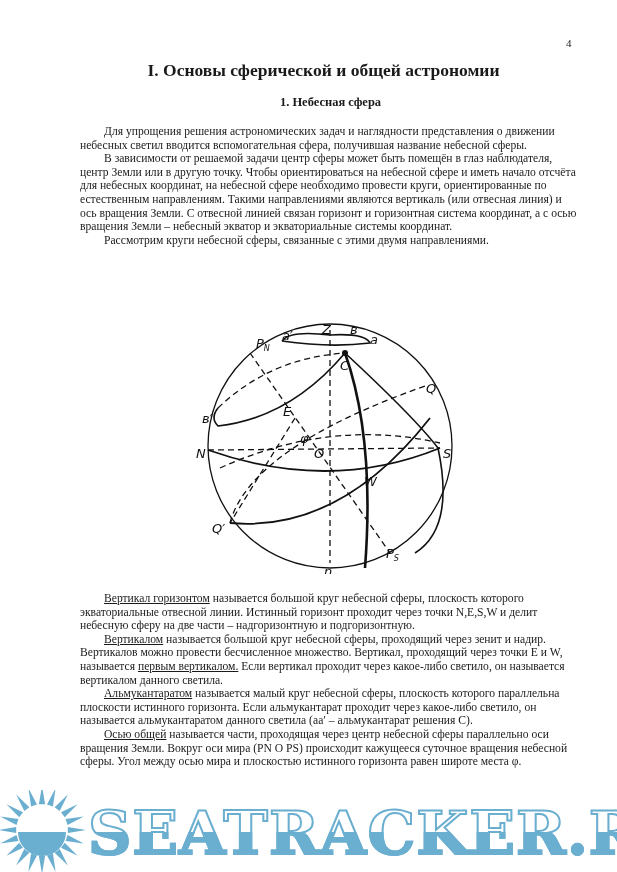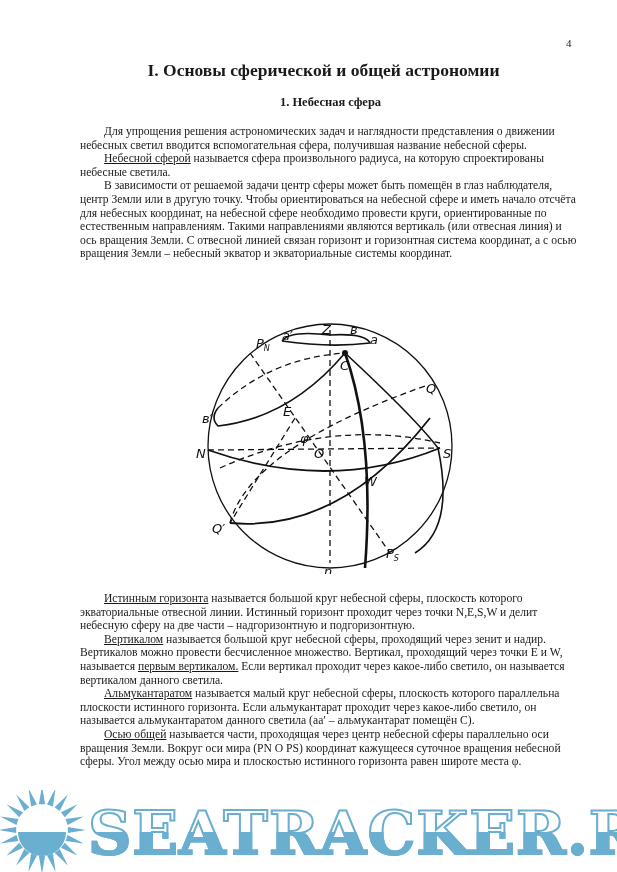--- a/index.html
+++ b/index.html
@@ -27,22 +27,22 @@
 </style>
 </head>
 <body>
 
 <div class="page-num">4</div>
 <div class="title">I. Основы сферической и общей астрономии</div>
 <div class="subtitle">1. Небесная сфера</div>
 
 <div id="block1" class="text-block">
   <p>Для упрощения решения астрономических задач и наглядности представления о движении небесных светил вводится вспомогательная сфера, получившая название небесной сферы.</p>
-  <p><span class="u">Небесной сферой</span><span> называется сфера произвольного радиуса, на которую спроектированы небесные светила.</span></p>
   <p>В зависимости от решаемой задачи центр сферы может быть помещён в глаз наблюдателя, центр Земли или в другую точку. Чтобы ориентироваться на  небесной сфере и иметь начало отсчёта для небесных координат, на небесной сфере необходимо провести круги, ориентированные по естественным направлениям. Такими направлениями являются вертикаль (или отвесная линия) и ось вращения Земли. С отвесной линией связан горизонт и горизонтная система координат, а с осью вращения Земли – небесный экватор и экваториальные системы координат.</p>
+  <p>Рассмотрим круги небесной сферы, связанные с этими двумя направлениями.</p>
 </div>
 
 <svg class="diagram" viewBox="0 0 280 256" xmlns="http://www.w3.org/2000/svg">
   <g fill="none" stroke="#111" stroke-width="1.3">
     <circle cx="140" cy="128" r="122"></circle>
 
     <path d="M18 132 Q140 175 250 130" stroke-width="1.8"></path>
     <path d="M18 132 L250 130" stroke-dasharray="6 4"></path>
 
     <path d="M40 205 Q150 215 240 100" stroke-width="1.8"></path>
@@ -74,24 +74,24 @@
   <text x="6" y="140">N</text>
   <text x="124" y="140">O</text>
   <text x="253" y="140">S</text>
   <text x="174" y="168">W</text>
   <text x="22" y="215">Q′</text>
   <text x="196" y="240"><tspan>P</tspan><tspan font-size="8" dy="3">S</tspan></text>
   <text x="134" y="258">n</text>
 </svg>
 
 <div id="block2" class="text-block">
-  <p><span class="u">Истинным горизонта</span><span> называется большой круг небесной сферы, плоскость которого экваториальные отвесной линии. Истинный горизонт проходит через точки </span><span class="i">N,E,S,W</span><span> и делит небесную сферу на две части – надгоризонтную и подгоризонтную.</span></p>
+  <p><span class="u">Вертикал горизонтом</span><span> называется большой круг небесной сферы, плоскость которого экваториальные отвесной линии. Истинный горизонт проходит через точки </span><span class="i">N,E,S,W</span><span> и делит небесную сферу на две части – надгоризонтную и подгоризонтную.</span></p>
   <p><span class="u">Вертикалом</span><span>  называется большой круг небесной сферы, проходящий через зенит и надир. Вертикалов можно провести бесчисленное множество. Вертикал, проходящий через точки </span><span class="i">E</span><span> и </span><span class="i">W</span><span>, называется </span><span class="u">первым вертикалом.</span><span> Если вертикал проходит через какое-либо светило, он называется вертикалом данного светила.</span></p>
-  <p><span class="u">Альмукантаратом</span><span> называется малый круг небесной сферы, плоскость которого параллельна плоскости истинного горизонта. Если альмукантарат проходит через какое-либо светило, он называется альмукантаратом данного светила (</span><span class="i">aa′</span><span> – альмукантарат помещён </span><span class="i">C</span><span>).</span></p>
-  <p><span class="u">Осью общей</span><span> называется части, проходящая через центр небесной сферы параллельно оси вращения Земли. Вокруг оси мира (</span><span class="i">PN O PS</span><span>) координат кажущееся суточное вращения небесной сферы. Угол между осью мира и плоскостью истинного горизонта равен широте места φ.</span></p>
+  <p><span class="u">Альмукантаратом</span><span> называется малый круг небесной сферы, плоскость которого параллельна плоскости истинного горизонта. Если альмукантарат проходит через какое-либо светило, он называется альмукантаратом данного светила (</span><span class="i">aa′</span><span> – альмукантарат решения </span><span class="i">C</span><span>).</span></p>
+  <p><span class="u">Осью общей</span><span> называется части, проходящая через центр небесной сферы параллельно оси вращения Земли. Вокруг оси мира (</span><span class="i">PN O PS</span><span>) происходит кажущееся суточное вращения небесной сферы. Угол между осью мира и плоскостью истинного горизонта равен широте места φ.</span></p>
 </div>
 
 <svg class="footer-logo" viewBox="0 0 617 82" xmlns="http://www.w3.org/2000/svg" style="pointer-events:none">
   <g transform="translate(42,40)">
     <g id="rays" fill="#6aaed0">
         <polygon points="25.813024532200522,-3.1125173895119036 44,0 25.813024532200522,3.1125173895119036"></polygon>
         <polygon points="25.51146595528269,5.016483311290112 41.84648671698675,13.596747752497686 23.58782441798924,10.936843202044665"></polygon>
         <polygon points="22.712667341826617,12.654435673688603 35.59674775249769,25.862551100868817 19.053683703708685,17.69059460049396"></polygon>
         <polygon points="17.69059460049396,19.053683703708685 25.862551100868817,35.59674775249769 12.654435673688603,22.712667341826617"></polygon>
         <polygon points="10.936843202044669,23.58782441798924 13.596747752497688,41.84648671698675 5.016483311290111,25.51146595528269"></polygon>

